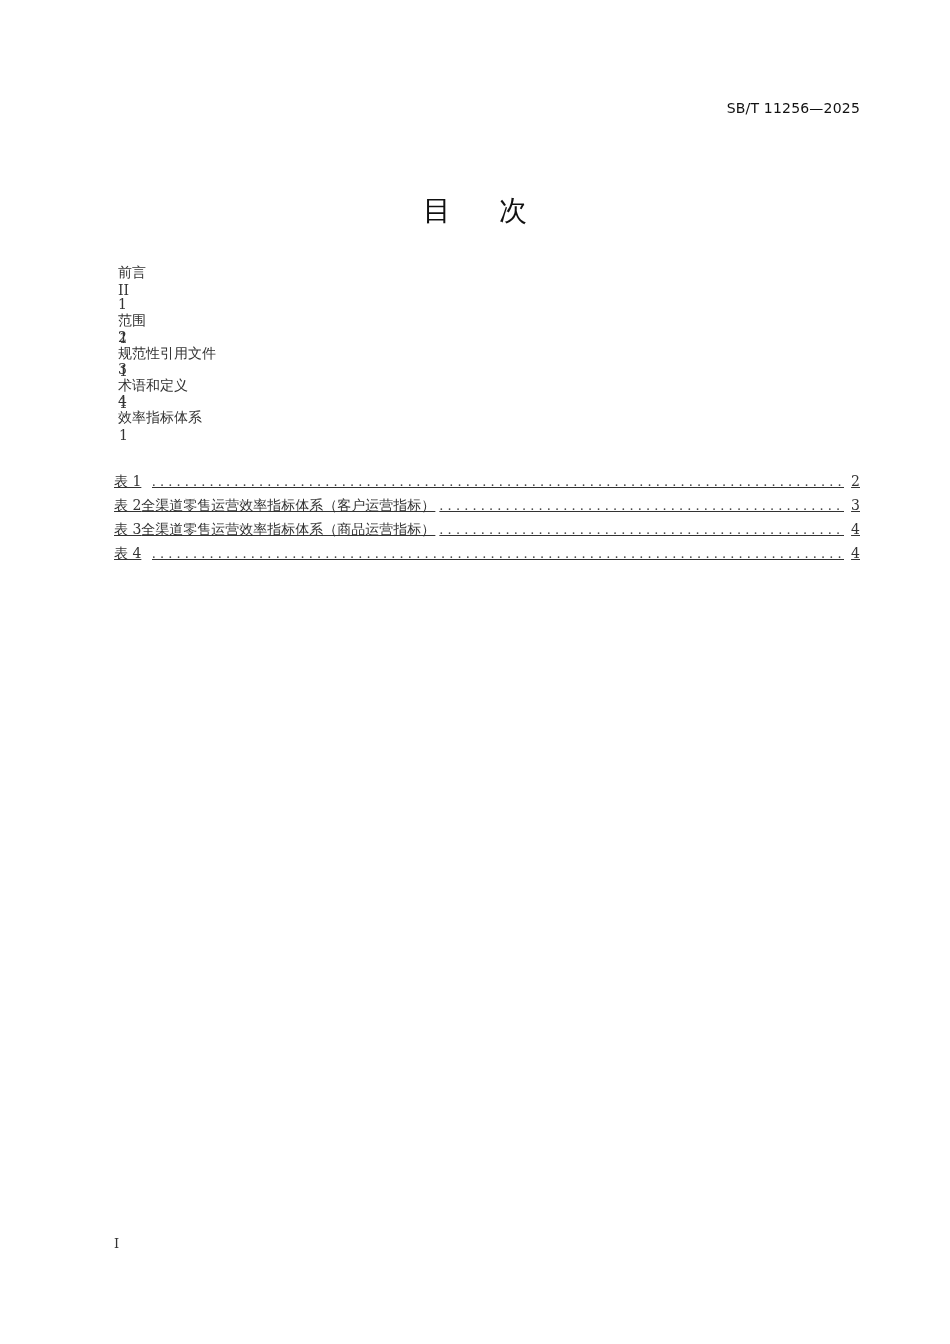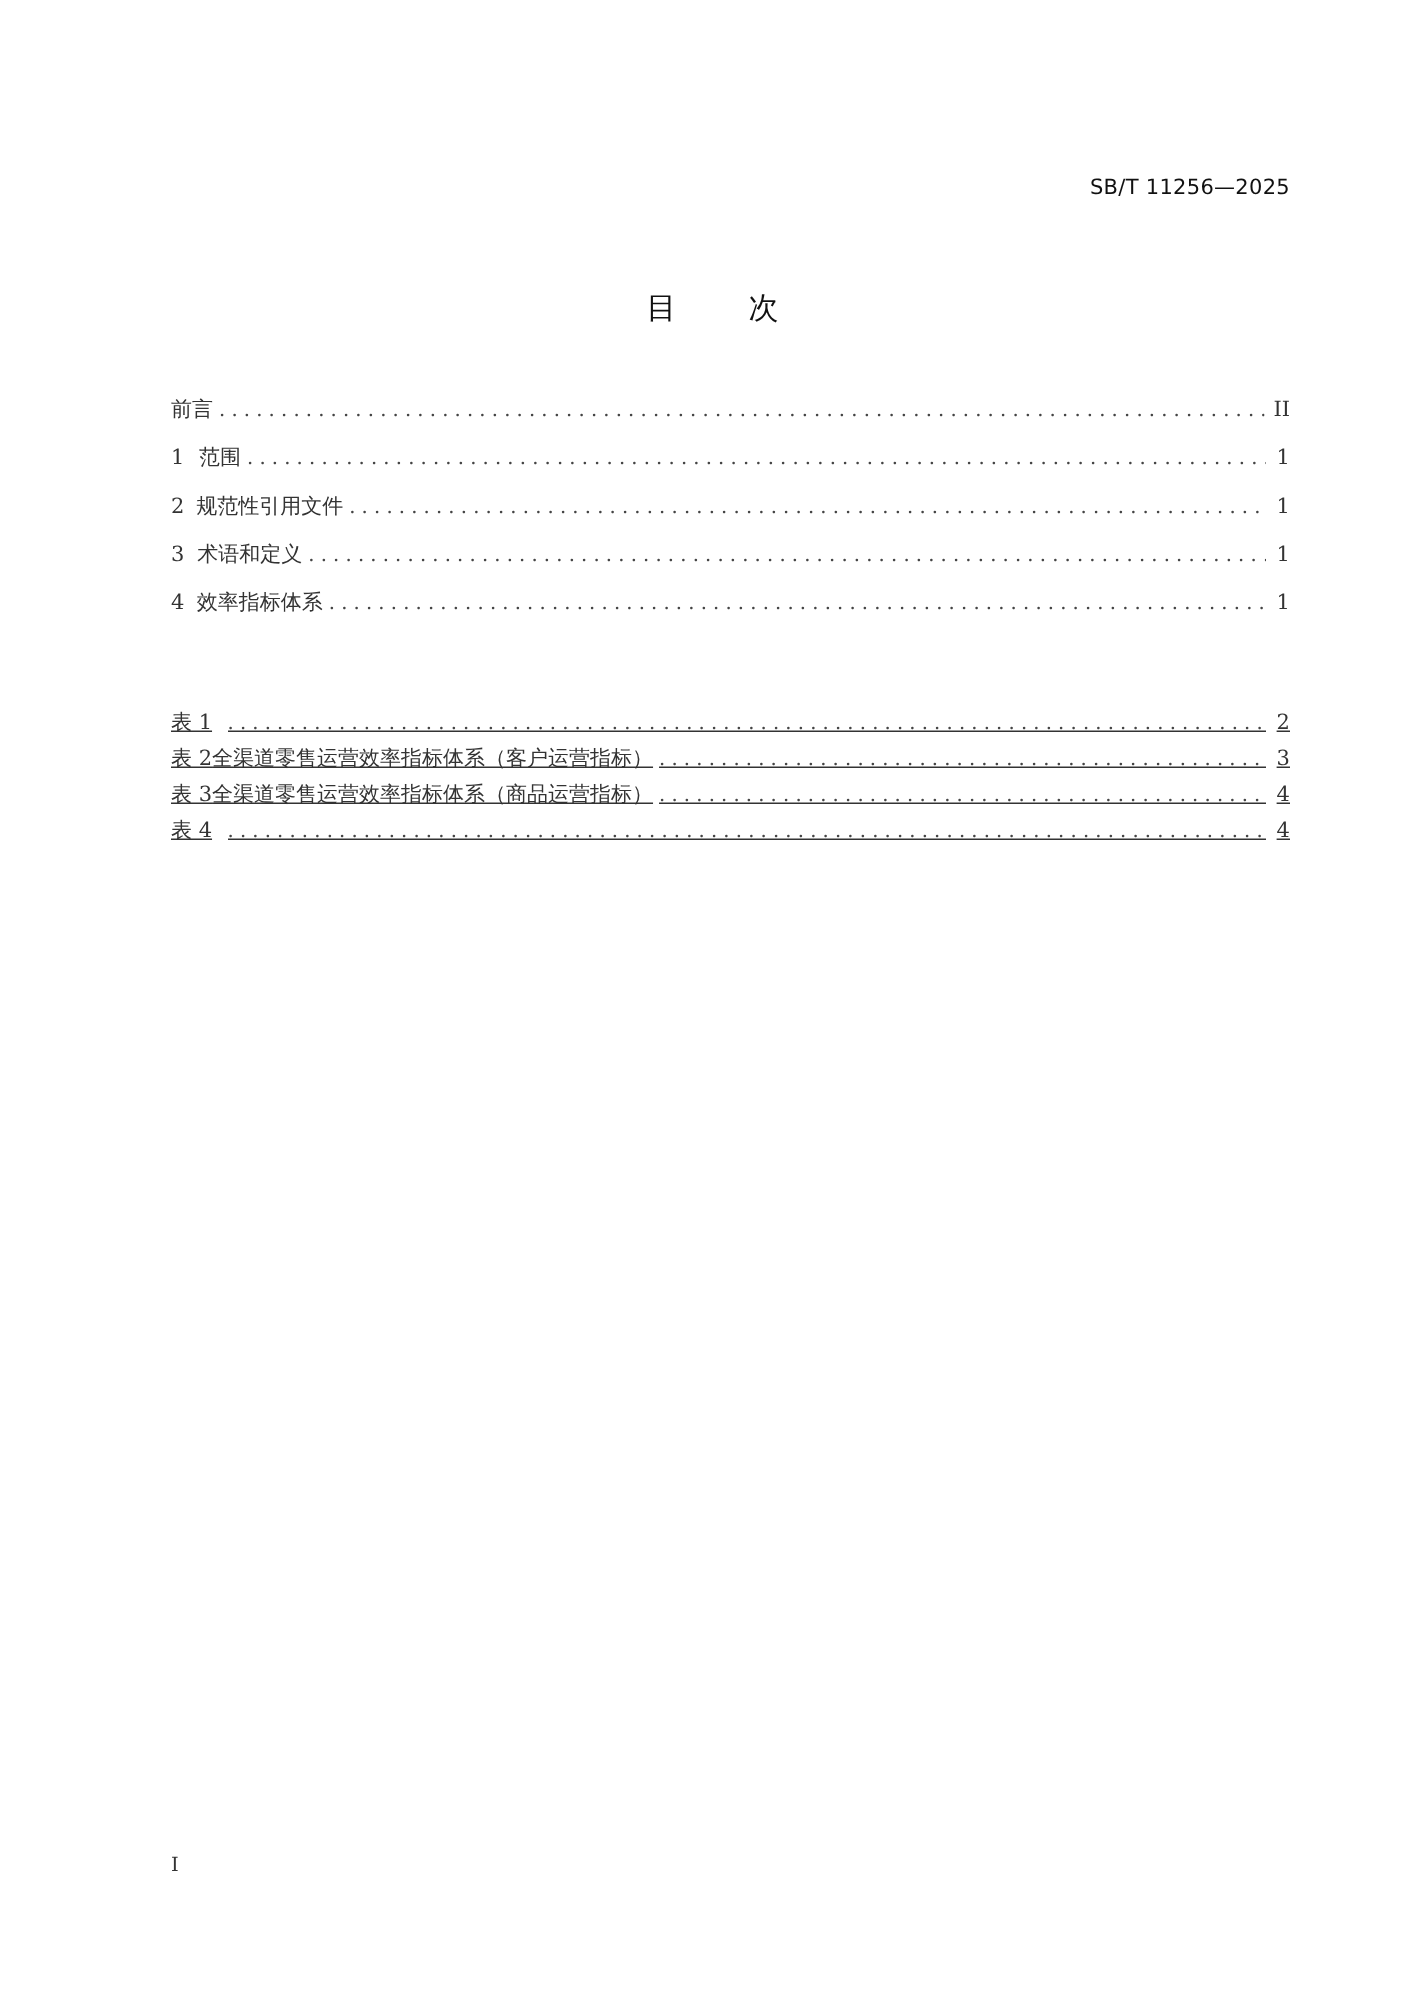--- a/index.html
+++ b/index.html
@@ -10,53 +10,53 @@
     body {
       width: 950px;
       height: 1344px;
       position: relative;
       overflow: hidden;
       font-family: "DejaVu Serif", "Liberation Serif", serif;
       color: #222222;
     }
     .std-code {
       position: absolute;
-      top: 117px;
+      top: 100px;
       right: 90px;
       font-family: "DejaVu Sans", "Liberation Sans", sans-serif;
       font-size: 14px;
       color: #111111;
       letter-spacing: 0.2px;
     }
     .toc-title {
       position: absolute;
       top: 192px;
       left: 0;
       width: 950px;
       text-align: center;
       font-family: "DejaVu Sans", "Liberation Sans", sans-serif;
-      font-size: 20px;
+      font-size: 28px;
       color: #111111;
     }
     .toc-title span.c1 { margin-right: 48px; }
     .toc {
       position: absolute;
       left: 114px;
       width: 746px;
     }
     .toc-main { top: 264px; }
     .toc-tables { top: 473px; }
     .toc-row {
       display: flex;
       align-items: baseline;
       font-size: 14px;
       white-space: nowrap;
       color: #333333;
     }
-    .toc-main .toc-row { height: 32.3px; }
+    .toc-main .toc-row { height: 32.3px; flex-direction: column; }
     .toc-tables .toc-row { height: 24px; text-decoration: underline; }
     .toc-num {
       display: inline-block;
       width: 26px;
     }
     .toc-tables .toc-num { width: 46px; }
     .toc-label { flex: none; }
     .toc-dots {
       flex: 1 1 auto;
       overflow: hidden;

